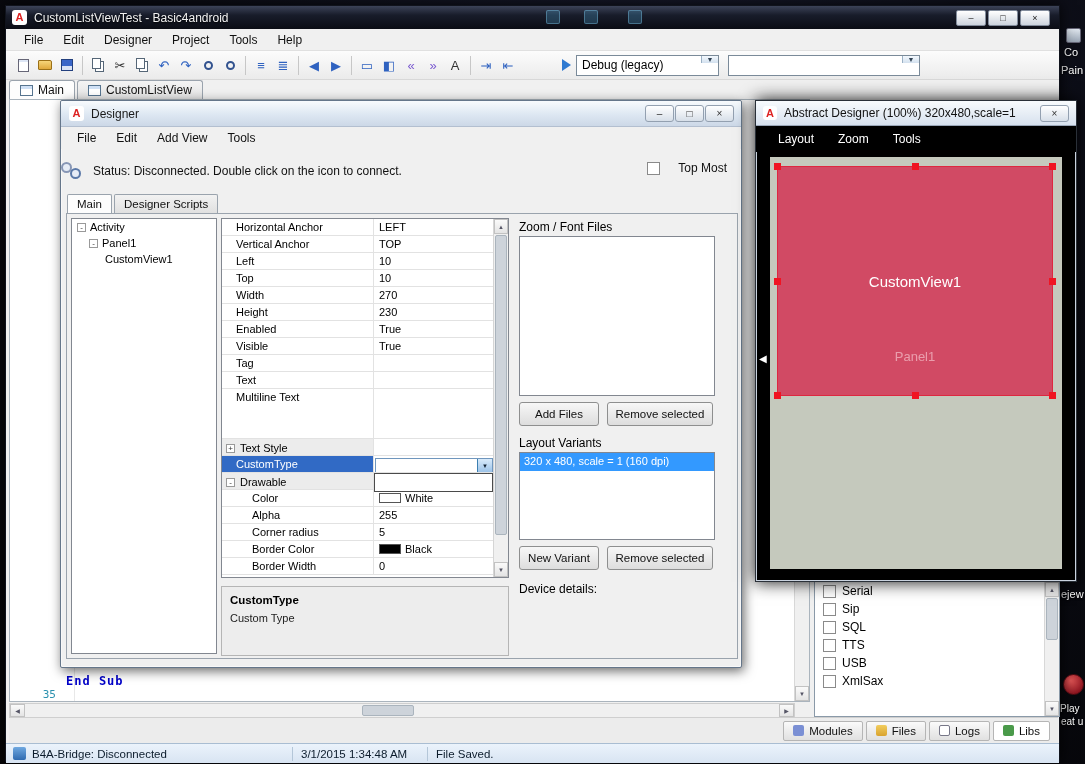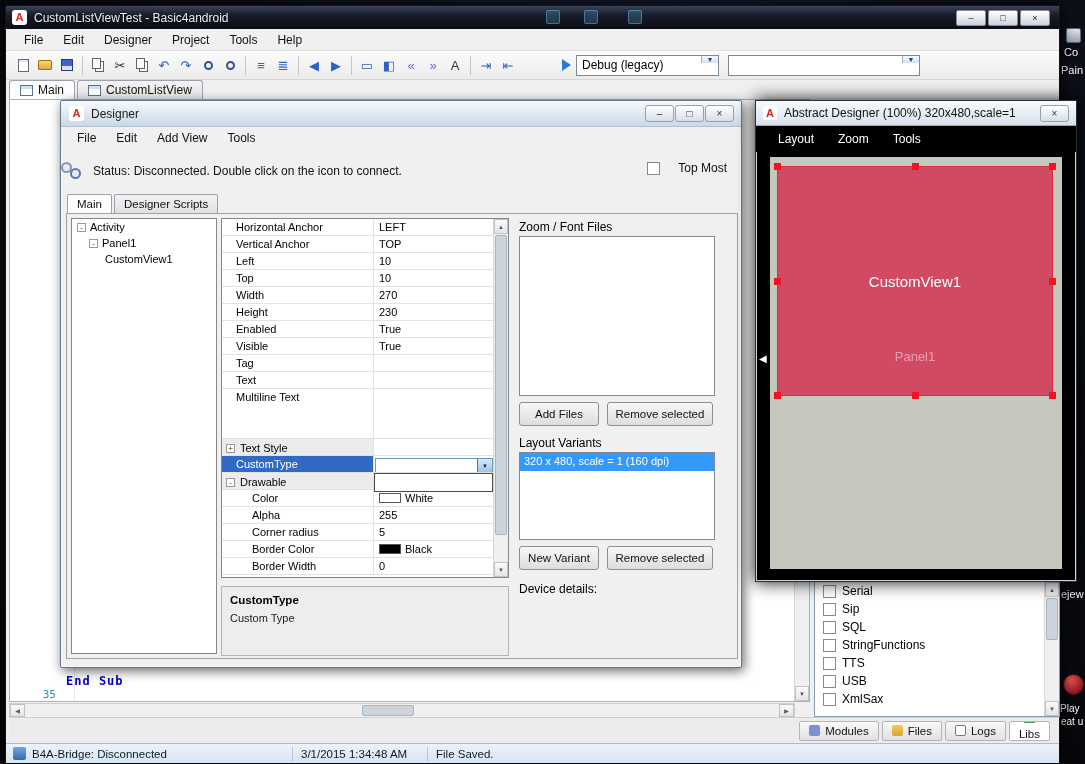--- a/index.html
+++ b/index.html
@@ -63,21 +63,21 @@
   .hs-thumb { position:absolute; top:1px; height:11px; background:#cdd3da; border:1px solid #aab4bd; border-radius:2px; }
 
   .libs { position:absolute; left:808px; top:575px; width:246px; height:136px; background:#fff; border:1px solid #8a99a8; }
   .lib-row { display:flex; align-items:center; gap:6px; height:18px; padding-left:8px; font-size:12px; color:#000; }
   .chk { width:13px; height:13px; background:#fff; border:1px solid #8a8a8a; flex:0 0 auto; }
 
   .bstrip { position:absolute; left:3px; top:711px; width:1049px; height:26px; background:#ececec; border-top:1px solid #cfcfcf;
             display:flex; justify-content:flex-end; align-items:center; padding-right:8px; gap:3px; }
   .btab { display:flex; align-items:center; gap:5px; height:20px; padding:0 9px; font-size:11.5px; color:#111;
           background:linear-gradient(#fafafa,#e0e0e0); border:1px solid #b5b5b5; border-radius:2px; }
-  .btab.active { background:#fff;flex-direction:column; }
+  .btab.active { background:#fff; }
   .bt-ic { width:11px; height:11px; border-radius:2px; }
 
   .statusbar { position:absolute; left:0; top:737px; width:100%; height:20px;
                background:linear-gradient(#ebf3fc,#d8e4f2); border-top:1px solid #a9bdd2;
                display:flex; align-items:center; font-size:11.5px; color:#0c1c2c; }
   .sb-item { display:flex; align-items:center; overflow:hidden; white-space:nowrap; }
   .sb-sep { width:1px; height:14px; background:#b4c6d8; margin:0 8px; }
   .bridge-icon { width:13px; height:13px; margin:0 6px 0 7px; background:linear-gradient(#6fa8e0,#2f6ab0); border-radius:2px; }
 
   
@@ -290,24 +290,20 @@
       <div class="lib-row">
         <span class="chk"></span>
         <span>Sip</span>
       </div>
       <div class="lib-row">
         <span class="chk"></span>
         <span>SQL</span>
       </div>
       <div class="lib-row">
         <span class="chk"></span>
-        <span>StringFunctions</span>
-      </div>
-      <div class="lib-row">
-        <span class="chk"></span>
         <span>TTS</span>
       </div>
       <div class="lib-row">
         <span class="chk"></span>
         <span>USB</span>
       </div>
       <div class="lib-row">
         <span class="chk"></span>
         <span>XmlSax</span>
       </div>

